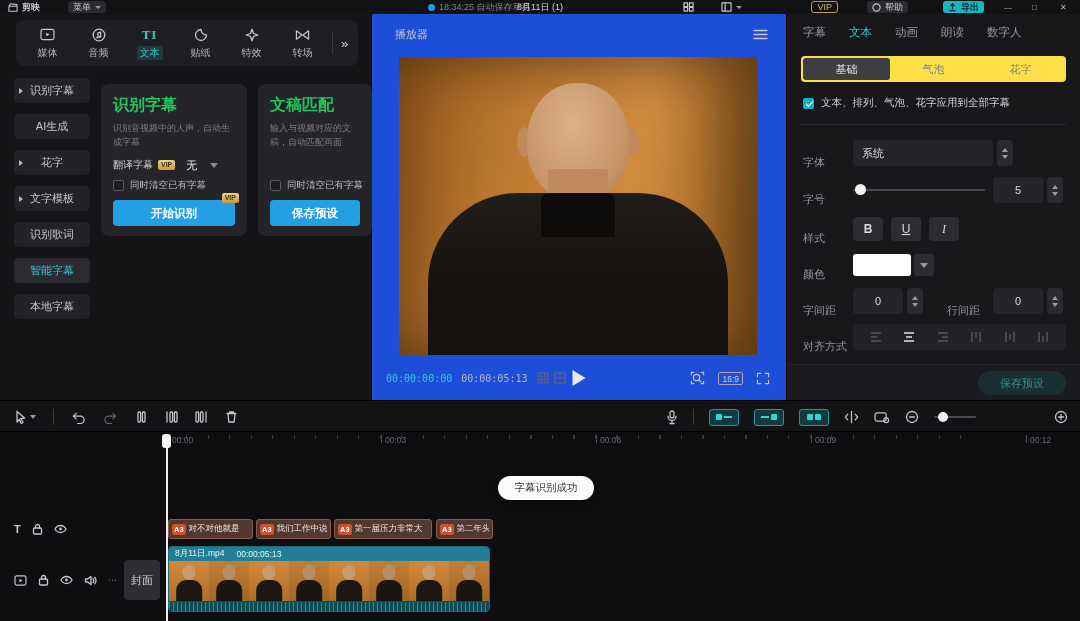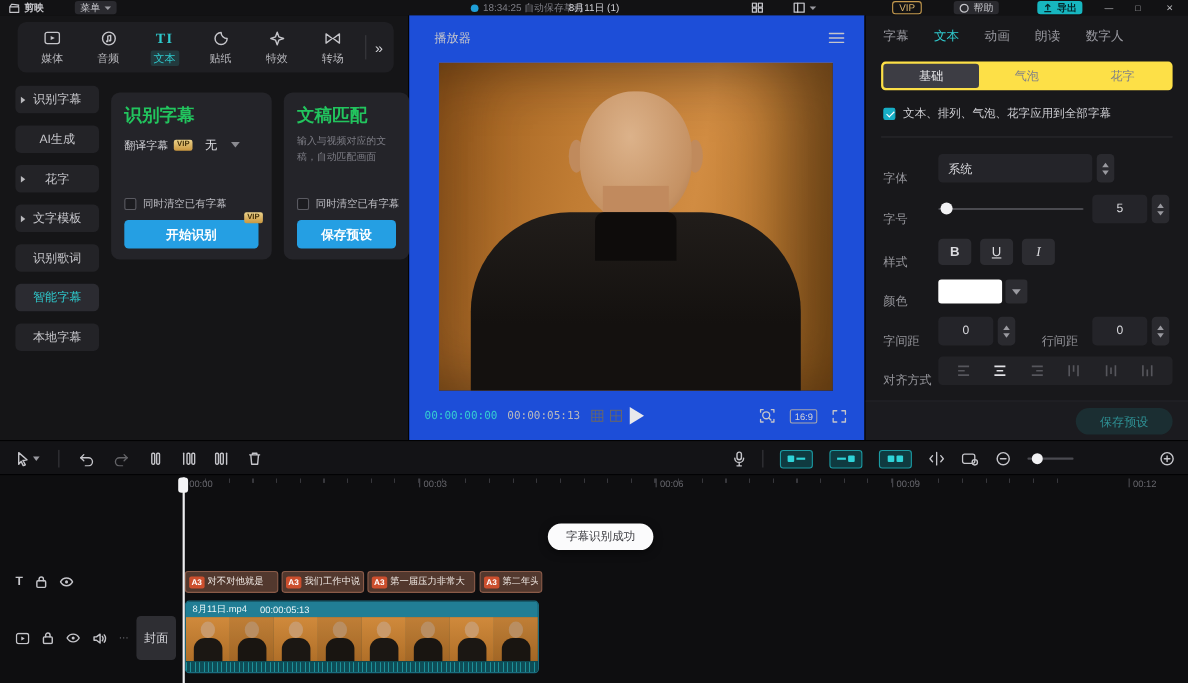--- a/index.html
+++ b/index.html
@@ -267,20 +267,21 @@
           <span>智能字幕</span>
         </div>
       <div class="nav-item">
           <span>本地字幕</span>
         </div>
     </div>
 
     <div class="cards">
       <div class="card">
         <h3>识别字幕</h3>
+        <div class="desc">识别音视频中的人声，自动生成字幕</div>
         <div class="row-translate">
           <span>翻译字幕</span>
           <span class="vipTag">VIP</span>
           <span class="dd-val">无</span>
           <i class="dd-caret"></i>
         </div>
         <div class="chk-row">
           <span class="chk"></span>
           <span>同时清空已有字幕</span>
         </div>

